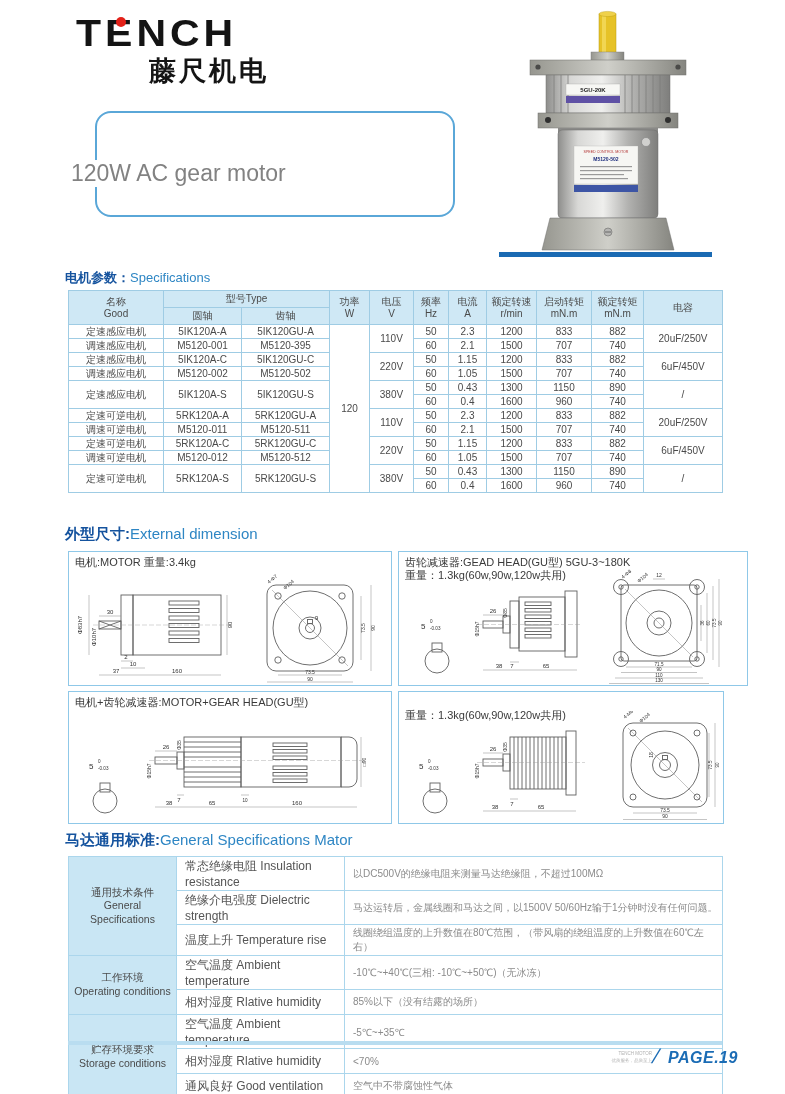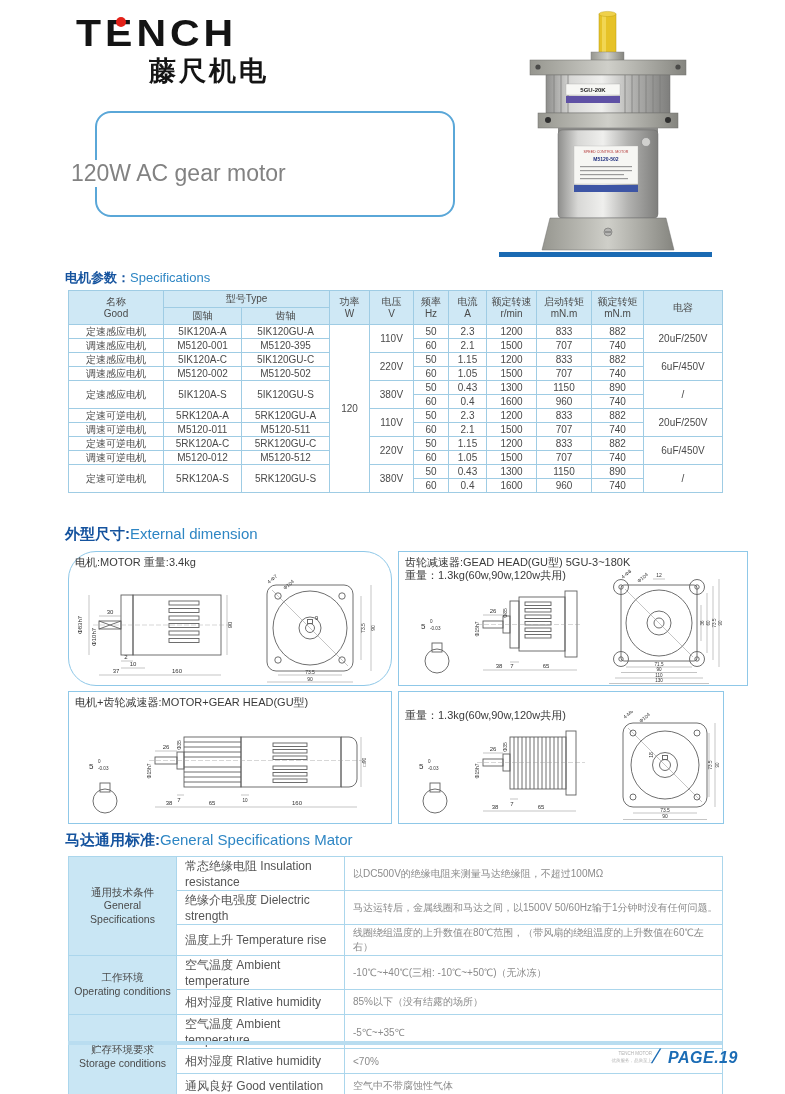--- a/index.html
+++ b/index.html
@@ -33,21 +33,21 @@
   
   .spec-table{position:absolute;left:68px;top:290px;width:654px;border-collapse:collapse;table-layout:fixed;}
   .spec-table th,.spec-table td{border:1px solid #9fcce4;text-align:center;color:#4a4a4a;
         font-size:10px;padding:0;line-height:1.15;white-space:nowrap;overflow:hidden;}
   .spec-table thead th{background:#cfe8f5;font-weight:normal;height:16px;}
   .spec-table tbody td{height:13px;background:#fff;}
   .note{position:absolute;left:67px;top:495px;font-size:10.5px;color:#555;white-space:nowrap;}
 
   
   .panel{position:absolute;border:1.5px solid #8fc8e8;background:#fff;}
-  #panel1{left:68px;top:551px;width:322px;height:133px;border-radius:28px;}
+  #panel1{left:68px;top:551px;width:322px;height:133px;}
   #panel2{left:398px;top:551px;width:324px;height:133px;padding-left:24px;}
   #panel3{left:68px;top:691px;width:322px;height:131px;}
   #panel4{left:398px;top:691px;width:324px;height:131px;}
   .panel-title{position:absolute;left:6px;top:3px;font-size:11px;color:#3a3a3a;white-space:nowrap;}
   .panel-title2{position:absolute;left:6px;top:16px;font-size:11px;color:#3a3a3a;white-space:nowrap;}
   .panel svg{position:absolute;left:0;bottom:0;}
   .out{stroke:#5f5f5f;stroke-width:.9;fill:none;}
   .thin{stroke:#8a8a8a;stroke-width:.5;fill:none;}
   .cl{stroke:#999;stroke-width:.4;fill:none;stroke-dasharray:5 2;}
   .dt{font-size:6px;fill:#333;}

